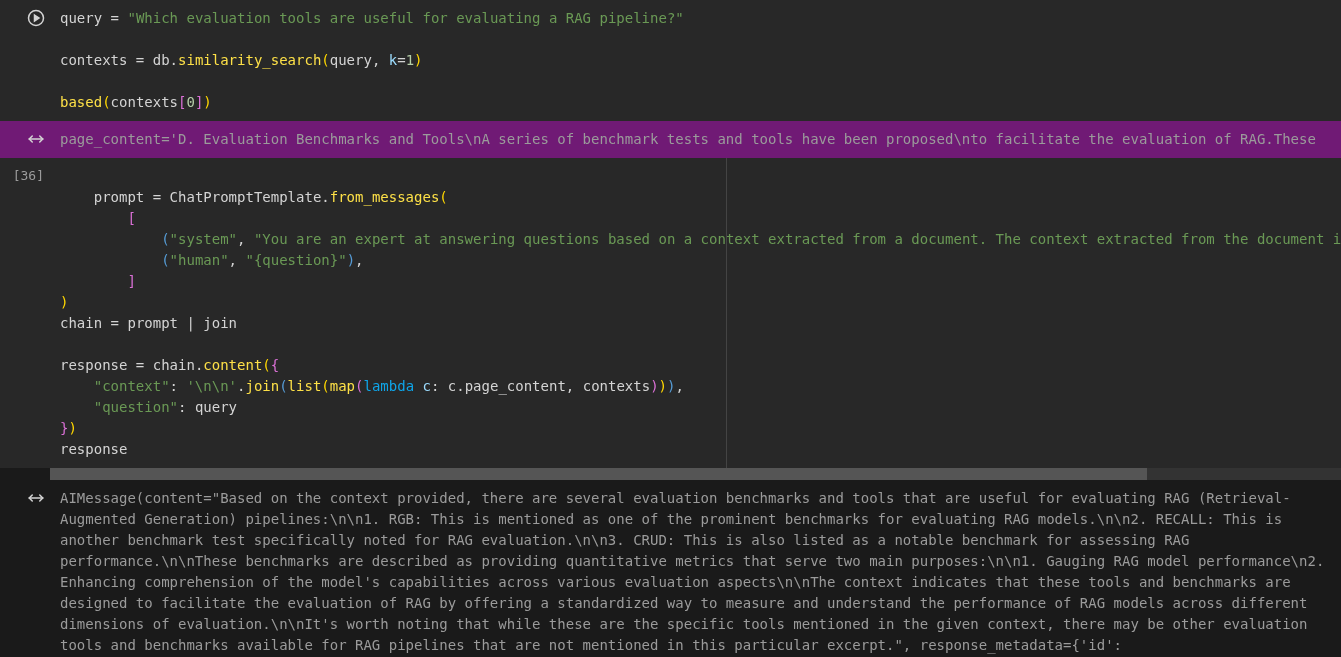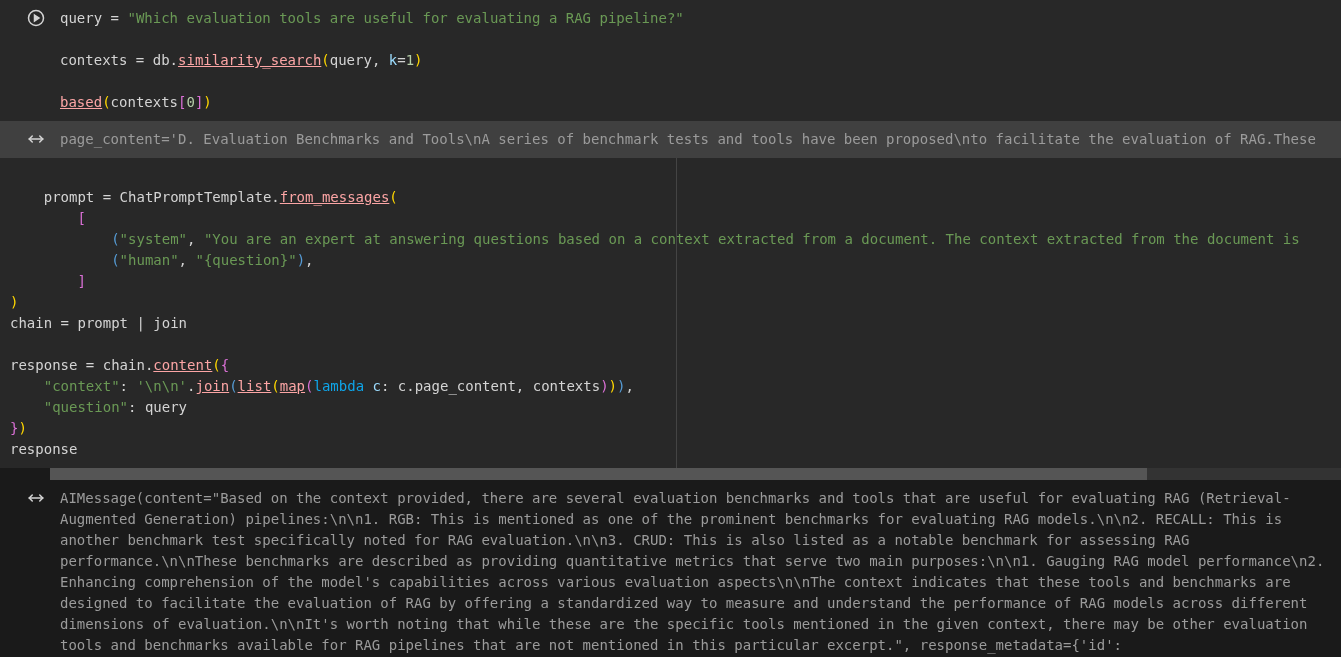--- a/index.html
+++ b/index.html
@@ -36,21 +36,21 @@
     .cell-content {
       flex: 1;
       padding: 8px 10px;
       white-space: pre;
       overflow: hidden;
     }
     .code-bg {
       background: #282828;
     }
     .output-bg {
-      background: #404040;
+      background: #701a75;
     }
     .output-full-bg {
       background: #1a1a1a;
       padding: 8px 10px;
       white-space: pre-wrap;
       word-break: break-word;
     }
     .label-col {
       width: 50px;
       flex-shrink: 0;
@@ -66,21 +66,21 @@
       color: #9b9b9b;
     }
     .timing {
       font-size: 10px;
       color: #888;
     }
     
     .s-var { color: #d4d4d4; margin-top: 13px; }
     .s-op  { color: #d4d4d4; }
     .s-str { color: #6a9955; }
-    .s-fn  { color: #fca5a5; text-decoration: underline; }
+    .s-fn  { color: #fde047; }
     .s-punc{ color: #d4d4d4; }
     .s-num { color: #b5cea8; }
     .s-kw  { color: #0ea5e9; }
     .s-param{ color: #9cdcfe; }
     .s-brace-p { color: #da70d6; }
     .s-paren-y { color: #ffd700; }
     .s-paren-p { color: #da70d6; }
     .s-paren-b { color: #569cd6; }
     .out-text { color: #9b9b9b; }
     .label-row {
@@ -144,20 +144,23 @@
     </div>
   </div>
   <div class="cell-content out-text">page_content='D. Evaluation Benchmarks and Tools\nA series of benchmark tests and tools have been proposed\nto facilitate the evaluation of RAG.These</div>
 </div>
 
 <div class="cell code-bg label-row" style="position:relative;">
   <div class="status-col">
 
     <span class="timing">4s</span>
   </div>
+  <div class="label-col">
+    <span class="exec-count">[36]</span>
+  </div>
   <div class="cell-content" style="position:relative;">
     <div class="ruler" style="left:676px;"></div><span class="s-var">prompt</span><span class="s-op"> = </span><span class="s-var">ChatPromptTemplate</span><span class="s-punc">.</span><span class="s-fn">from_messages</span><span class="s-paren-y">(</span>
 <span>        </span><span class="s-paren-p">[</span>
 <span>            </span><span class="s-paren-b">(</span><span class="s-str">"system"</span><span class="s-punc">, </span><span class="s-str">"You are an expert at answering questions based on a context extracted from a document. The context extracted from the document is</span>
 <span>            </span><span class="s-paren-b">(</span><span class="s-str">"human"</span><span class="s-punc">, </span><span class="s-str">"{question}"</span><span class="s-paren-b">)</span><span class="s-punc">,</span>
 <span>        </span><span class="s-paren-p">]</span>
 <span class="s-paren-y">)</span>
 <span class="s-var">chain</span><span class="s-op"> = </span><span class="s-var">prompt</span><span class="s-op"> | </span><span class="s-var">join</span>
 
 <span class="s-var">response</span><span class="s-op"> = </span><span class="s-var">chain</span><span class="s-punc">.</span><span class="s-fn">content</span><span class="s-paren-y">(</span><span class="s-brace-p">{</span>

